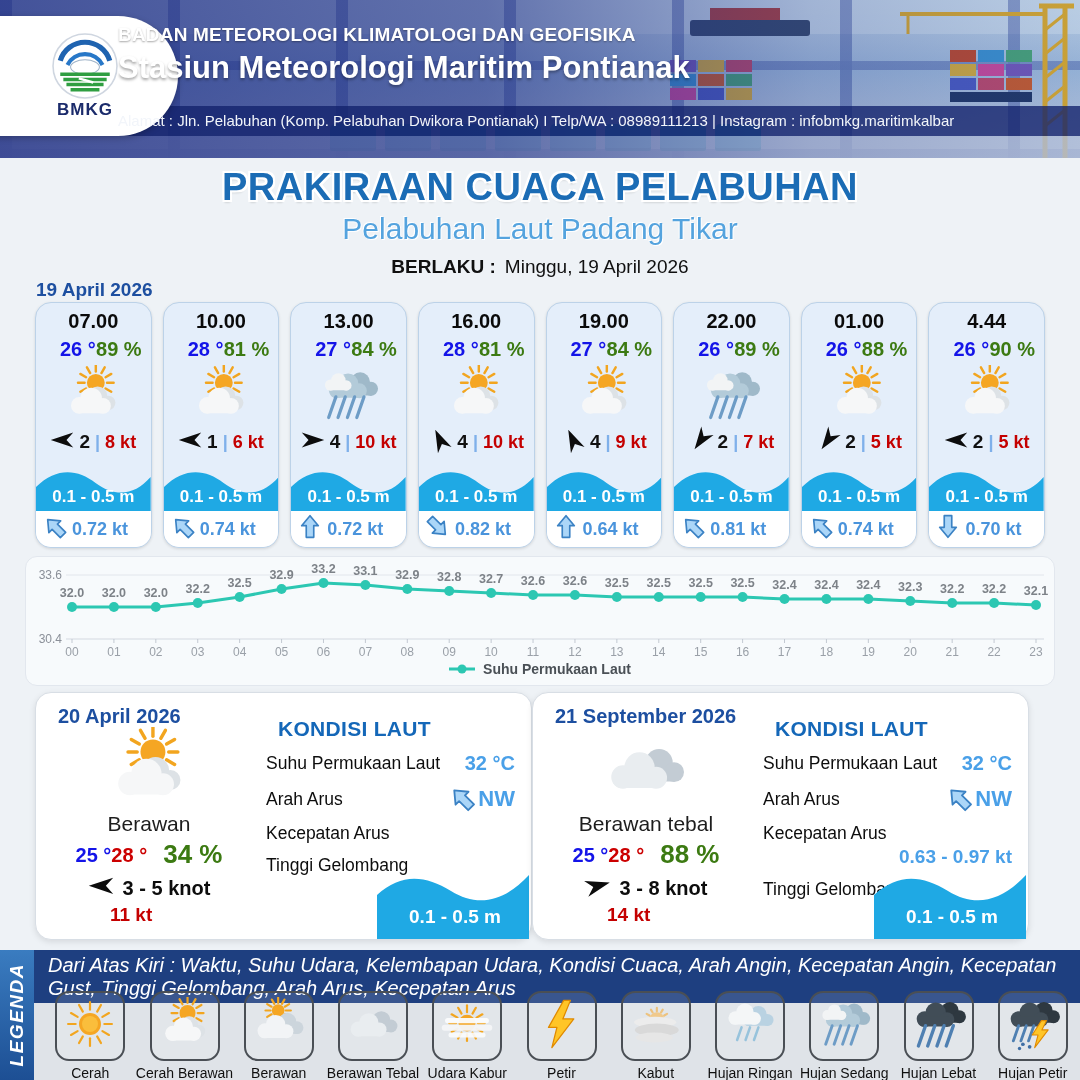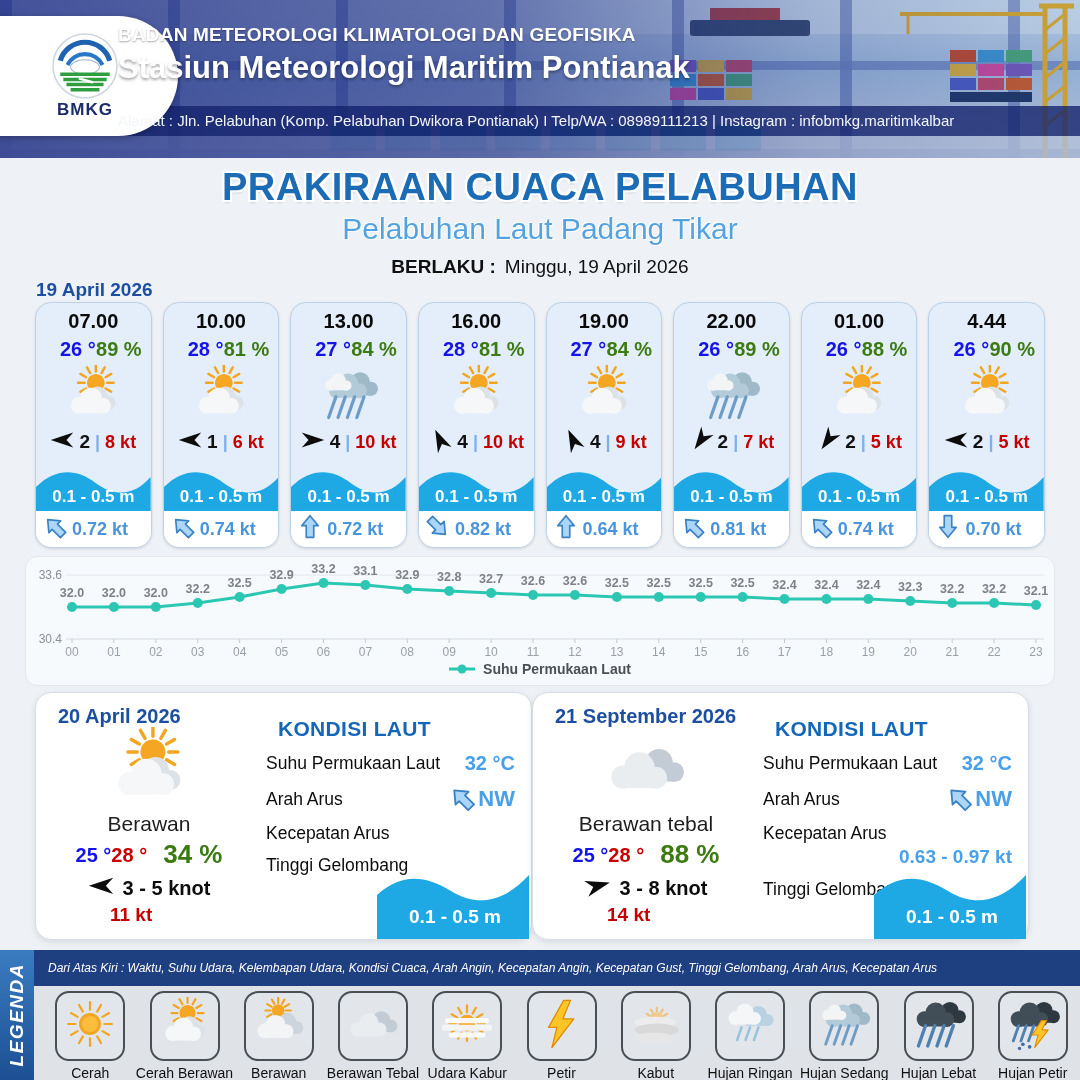--- a/index.html
+++ b/index.html
@@ -88,22 +88,22 @@
   .d-dir{display:flex;align-items:center;gap:4px;color:#4aa0e8;font-weight:bold;font-size:22px;}
   .d-curval{text-align:right;color:#4aa0e8;font-weight:bold;font-size:19px;margin-top:2px;}
   .d-wavebadge{position:absolute;right:2px;bottom:0;width:152px;height:76px;}
 
   
   .legend{position:absolute;left:0;right:0;top:950px;height:130px;background:#dfe3e8;}
   .legend-side{position:absolute;left:0;top:0;width:34px;height:130px;
                background:linear-gradient(180deg,#3a7cc0,#1d4f94);display:flex;align-items:center;justify-content:center;}
   .legend-side span{writing-mode:vertical-rl;transform:rotate(180deg);color:#fff;font-weight:bold;
                     font-style:italic;font-size:19px;letter-spacing:1.5px;}
-  .legend-head{position:absolute;left:34px;right:0;top:0;height:36px;background:#1e3f80;color:#fff;
-               font-style:italic;font-size:12px;display:flex;align-items:center;padding-left:14px;box-sizing:border-box;}
+  .legend-head{position:absolute;left:34px;right:0;top:0;height:53px;background:#1e3f80;color:#fff;
+               font-style:italic;font-size:20px;display:flex;align-items:center;padding-left:14px;box-sizing:border-box;}
   .legend-items{position:absolute;left:34px;right:0;top:36px;bottom:0;display:flex;
                 justify-content:space-evenly;align-items:flex-start;padding-top:5px;padding-left:9px;}
   .l-item{display:flex;flex-direction:column;align-items:center;width:94px;}
   .l-box{width:66px;height:66px;border:2px solid #4a4f55;border-radius:14px;display:flex;
          align-items:center;justify-content:center;background:rgba(255,255,255,.12);}
   .l-label{font-size:14px;color:#101010;margin-top:4px;white-space:nowrap;}
 </style>
 </head>
 <body>
 

